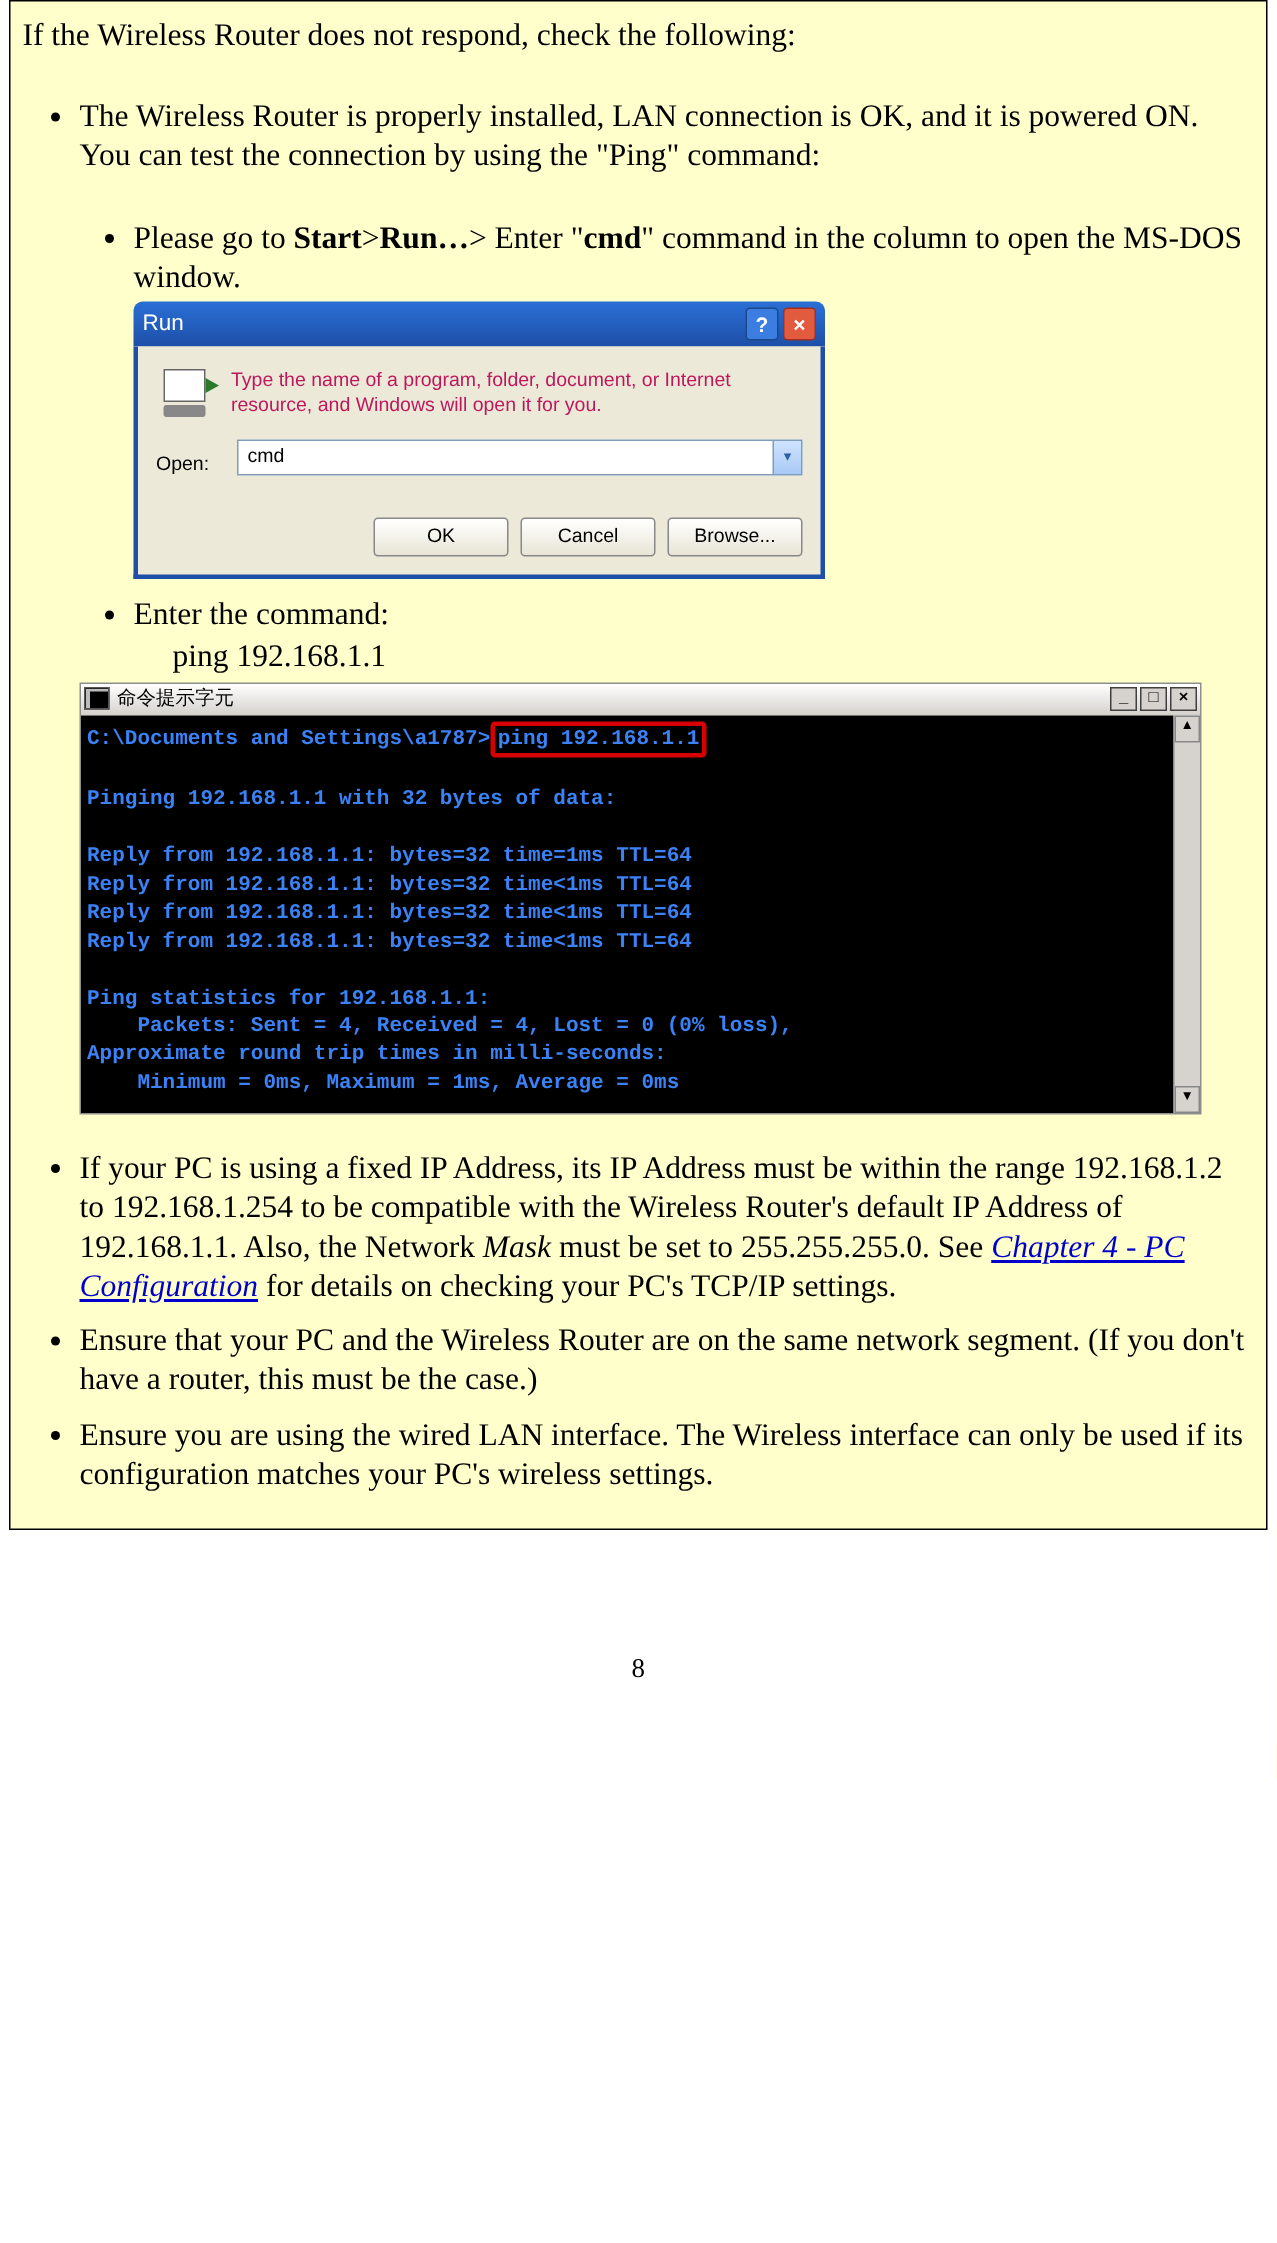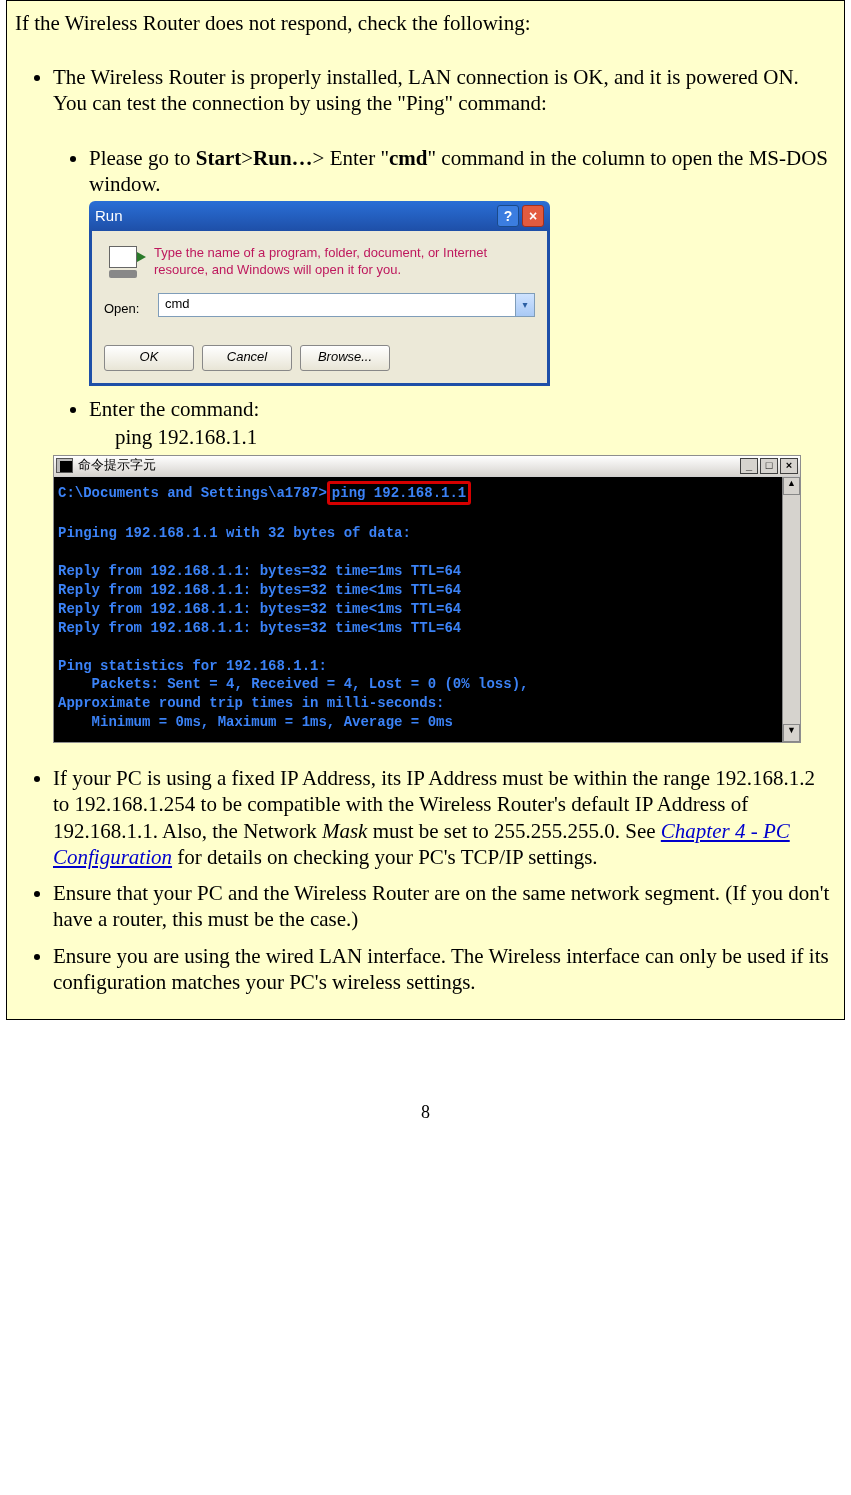--- a/index.html
+++ b/index.html
@@ -151,22 +151,22 @@
   background: linear-gradient(#cfe3ff, #a9c9f5);
   border-left: 1px solid #7f9db9;
   display: flex;
   align-items: center;
   justify-content: center;
   color: #2b5fa3;
   font-size: 10px;
 }
 .run-buttons {
   display: flex;
+  justify-content: flex-end;
   gap: 8px;
-  font-style: italic;
 }
 .xp-btn {
   width: 88px;
   height: 24px;
   border: 1px solid #888;
   border-radius: 3px;
   background: linear-gradient(#fff, #e8e5d6);
   font-family: Tahoma, sans-serif;
   font-size: 13px;
   text-align: center;

